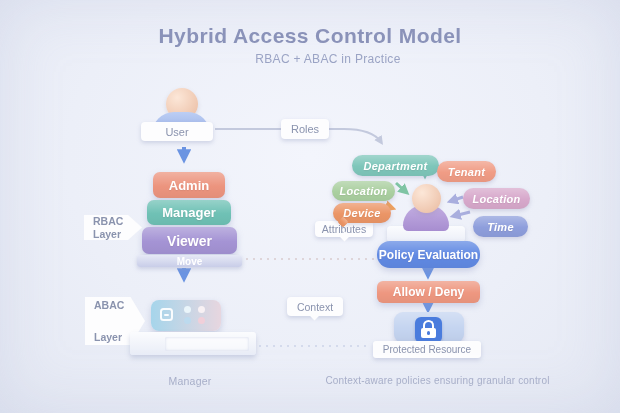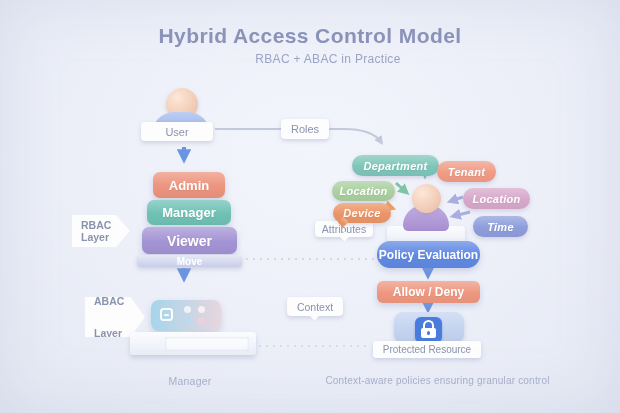--- a/index.html
+++ b/index.html
@@ -34,22 +34,22 @@
   .blk-admin  {left:153px;top:172px;width:72px;height:26px;font-size:13px;}
   .blk-manager{left:147px;top:200px;width:84px;height:25px;font-size:13px;}
   .blk-viewer {left:142px;top:227px;width:95px;height:27px;font-size:14px;}
   .blk-move{left:137px;top:255px;width:105px;height:12px;border-radius:3px;
     background:linear-gradient(180deg,#e6e9f6,#c8cde8);color:#fff;font-size:10px;font-weight:bold;
     display:flex;align-items:center;justify-content:center;box-shadow:0 2px 4px rgba(150,158,195,.4);}
   .layer-tag{background:#fdfdfe;clip-path:polygon(0 0,76% 0,100% 50%,76% 100%,0 100%);
     filter:drop-shadow(0 2px 3px rgba(150,158,190,.4));display:flex;flex-direction:column;
     align-items:flex-start;justify-content:center;padding-left:9px;color:#8a93ae;
     font-size:10.5px;line-height:12.5px;font-weight:bold;}
-  .tag-rbac{left:72px;top:215px;width:58px;height:32px;}
-  .tag-abac{left:85px;top:297px;width:60px;height:40px;gap:20px;}
+  .tag-rbac{left:84px;top:215px;width:58px;height:25px;}
+  .tag-abac{left:85px;top:297px;width:60px;height:48px;gap:20px;}
   
   .abac-chip{left:151px;top:300px;width:70px;height:31px;border-radius:8px;
     box-shadow:0 3px 6px rgba(150,158,195,.4);}
   .chip-cal{position:absolute;left:9px;top:8px;width:13px;height:13px;
     border:2px solid rgba(255,255,255,.92);border-radius:3.5px;}
   .chip-cal::after{content:"";position:absolute;left:2px;top:4px;width:5px;height:2px;
     background:rgba(255,255,255,.92);border-radius:1px;}
   .dot{position:absolute;width:7px;height:7px;border-radius:50%;}
   .platform{left:130px;top:332px;width:126px;height:23px;border-radius:3px;
     background:linear-gradient(180deg,#fbfcfe,#e9edf7);box-shadow:0 3px 5px rgba(150,160,195,.4);}

